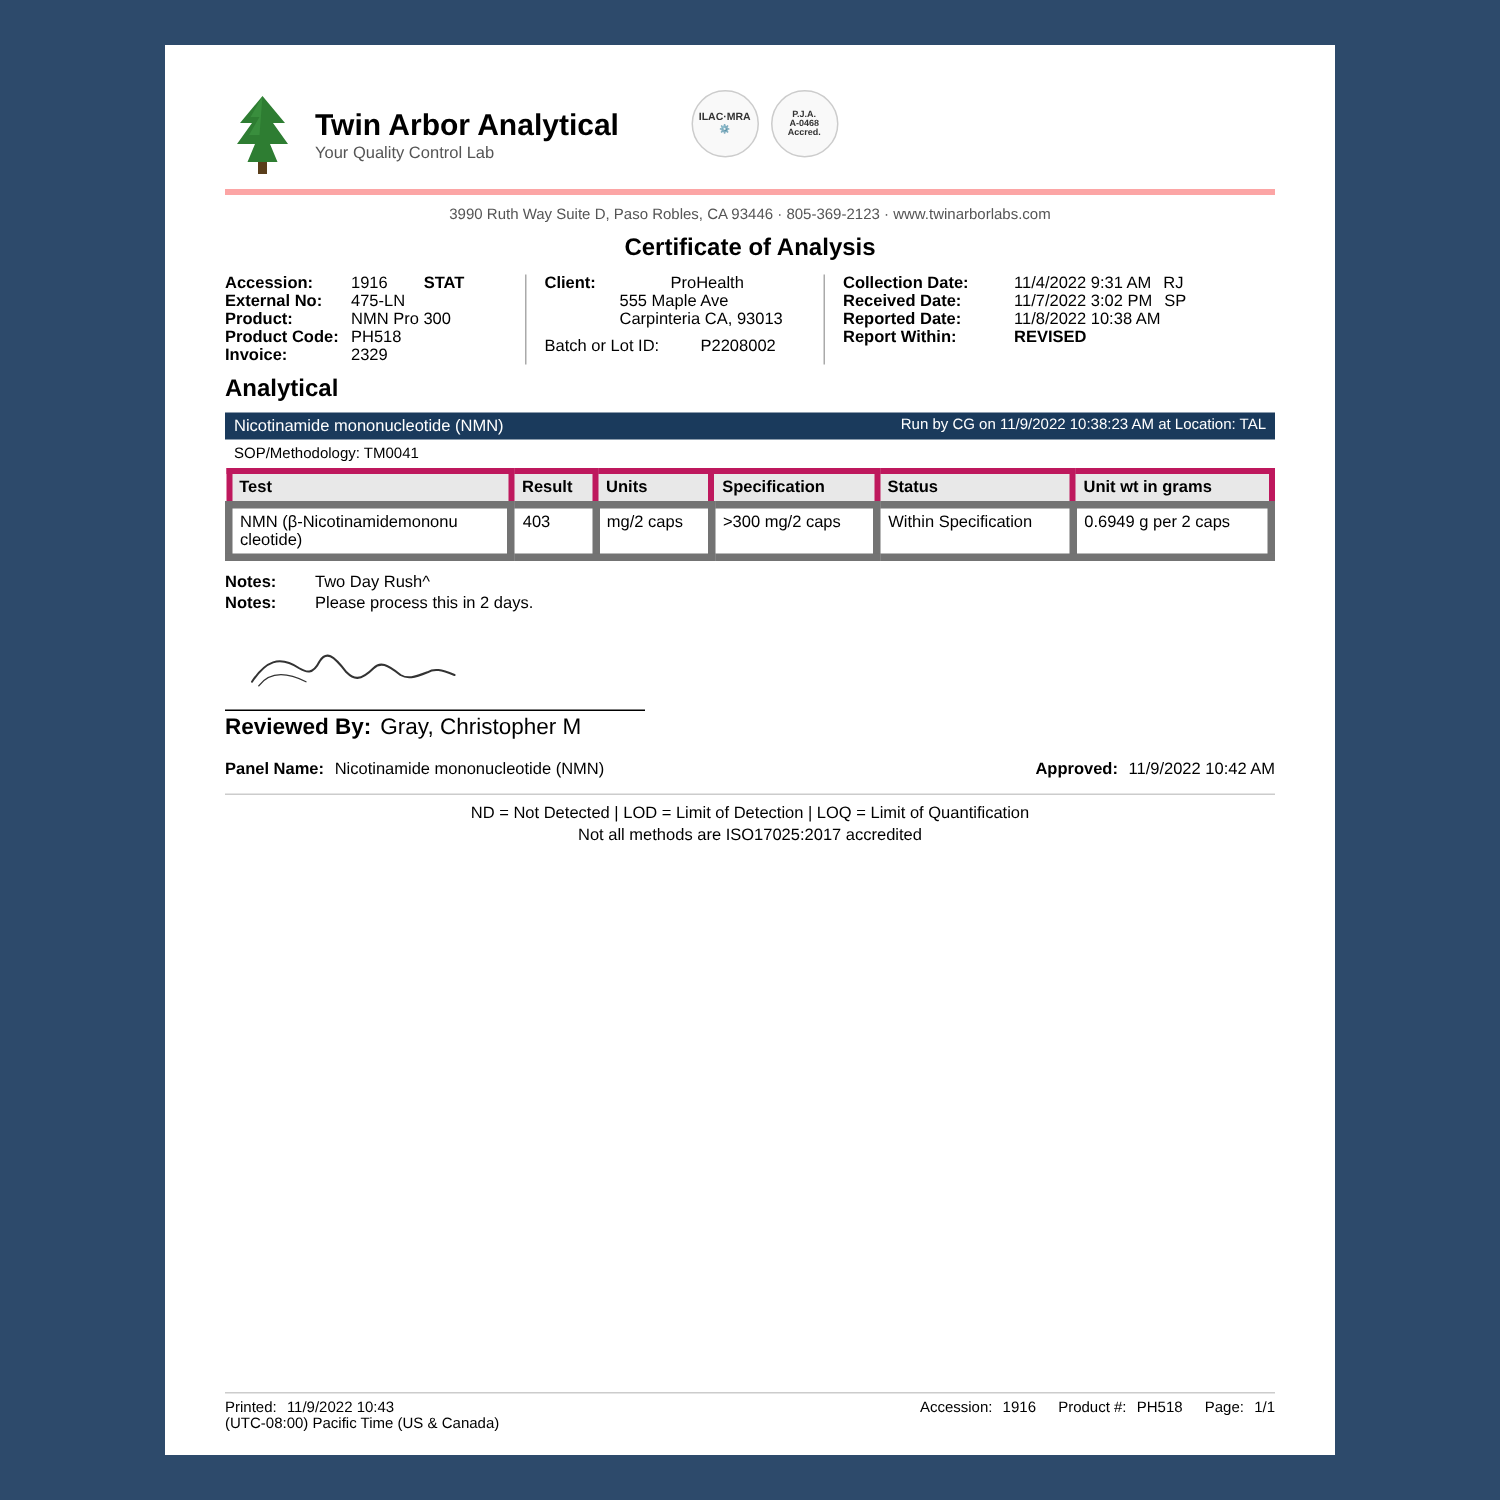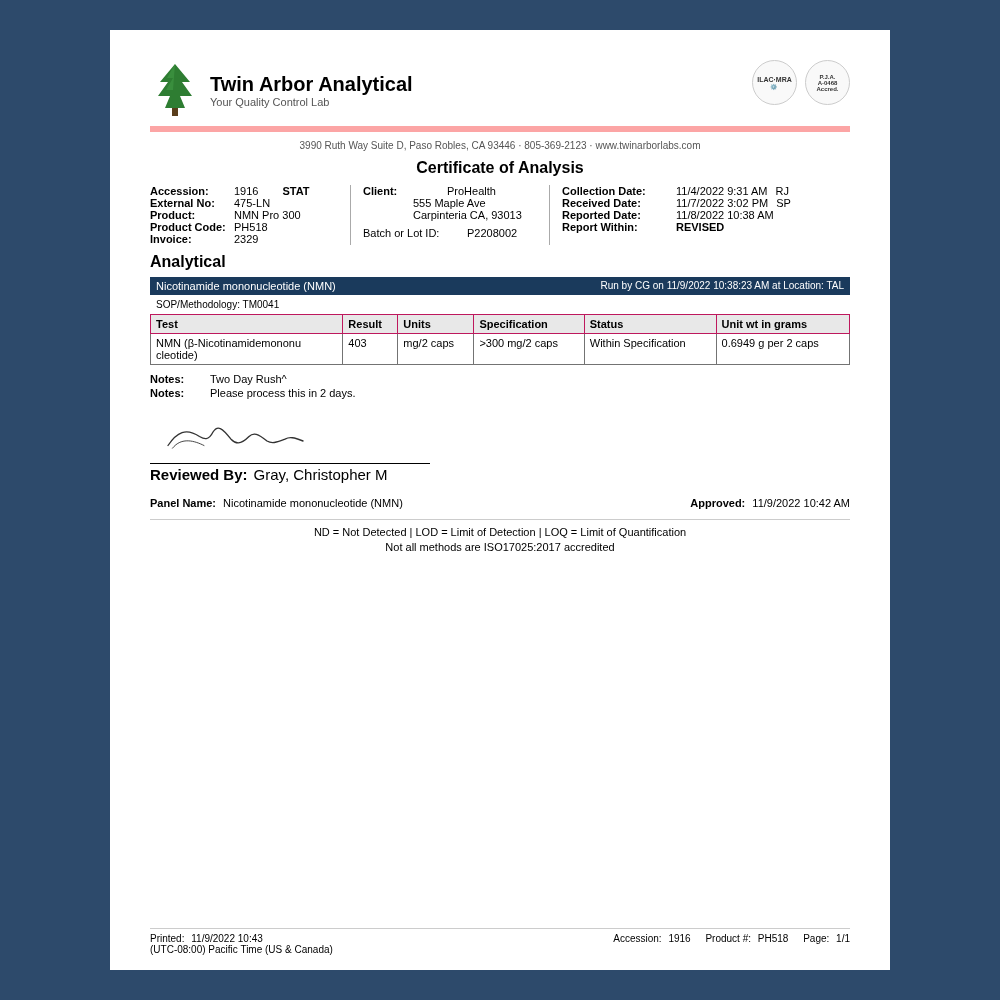--- a/index.html
+++ b/index.html
@@ -17,23 +17,22 @@
       min-height: 940px;
       background: #fff;
       padding: 30px 40px 20px 40px;
       font-size: 11px;
       color: #000;
       position: relative;
     }
     .header {
       display: flex;
       align-items: flex-start;
-      justify-content: space-between;
       margin-bottom: 8px;
-      border-bottom: 6px solid #fca5a5;
+      border-bottom: 4px solid #fca5a5;
       padding-bottom: 6px;
       gap: 48px;
     }
     .logo-section {
       display: flex;
       align-items: center;
       gap: 10px;
     }
     .logo-tree {
       width: 50px;
@@ -110,27 +109,27 @@
       margin-bottom: 2px;
     }
     .results-table {
       width: 100%;
       border-collapse: collapse;
       font-size: 11px;
       margin-bottom: 8px;
     }
     .results-table th {
       background-color: #e8e8e8;
-      border: 1px solid #be185d;
+      border: 4px solid #be185d;
       padding: 3px 5px;
       text-align: left;
       font-weight: bold;
     }
     .results-table td {
-      border: 1px solid #737373;
+      border: 5px solid #737373;
       padding: 3px 5px;
       vertical-align: top;
     }
     .notes-section {
       font-size: 11px;
       margin: 6px 0;
     }
     .notes-row {
       display: flex;
       gap: 10px;

